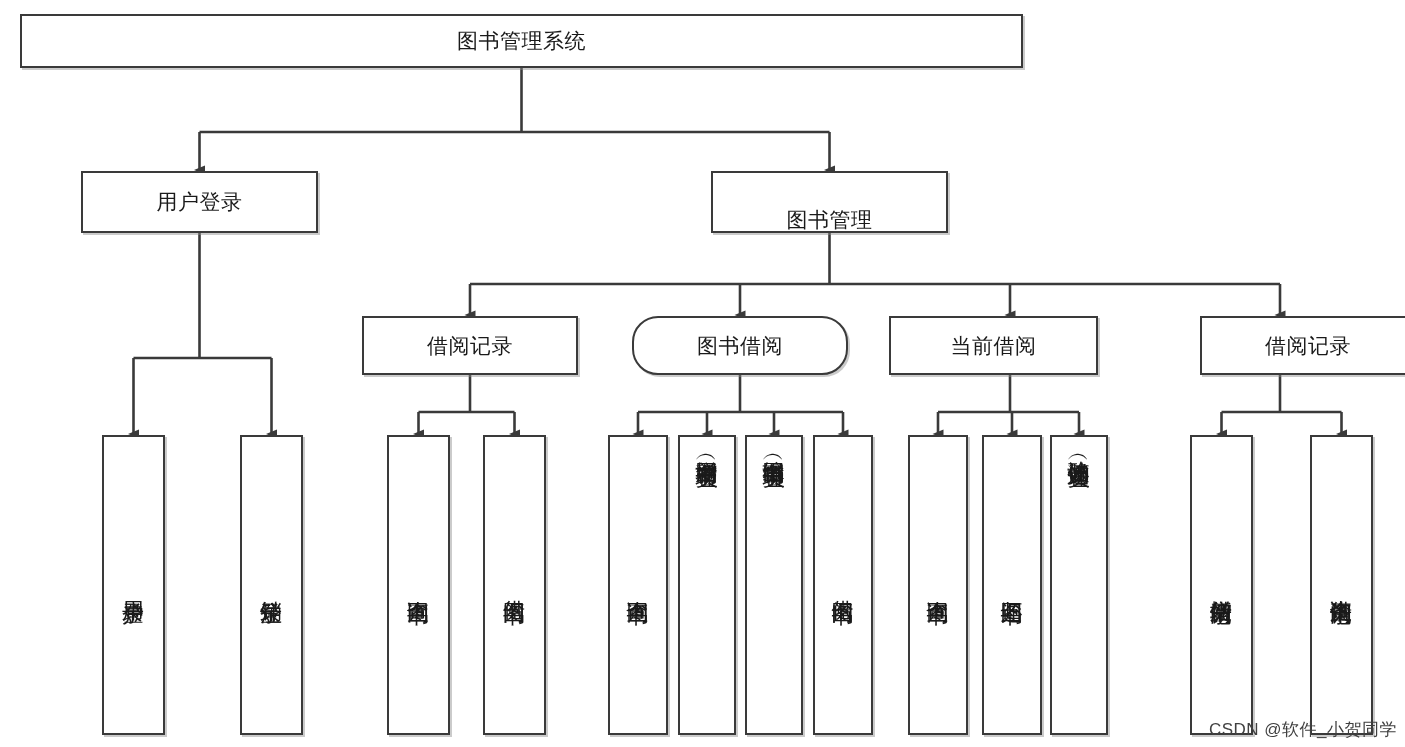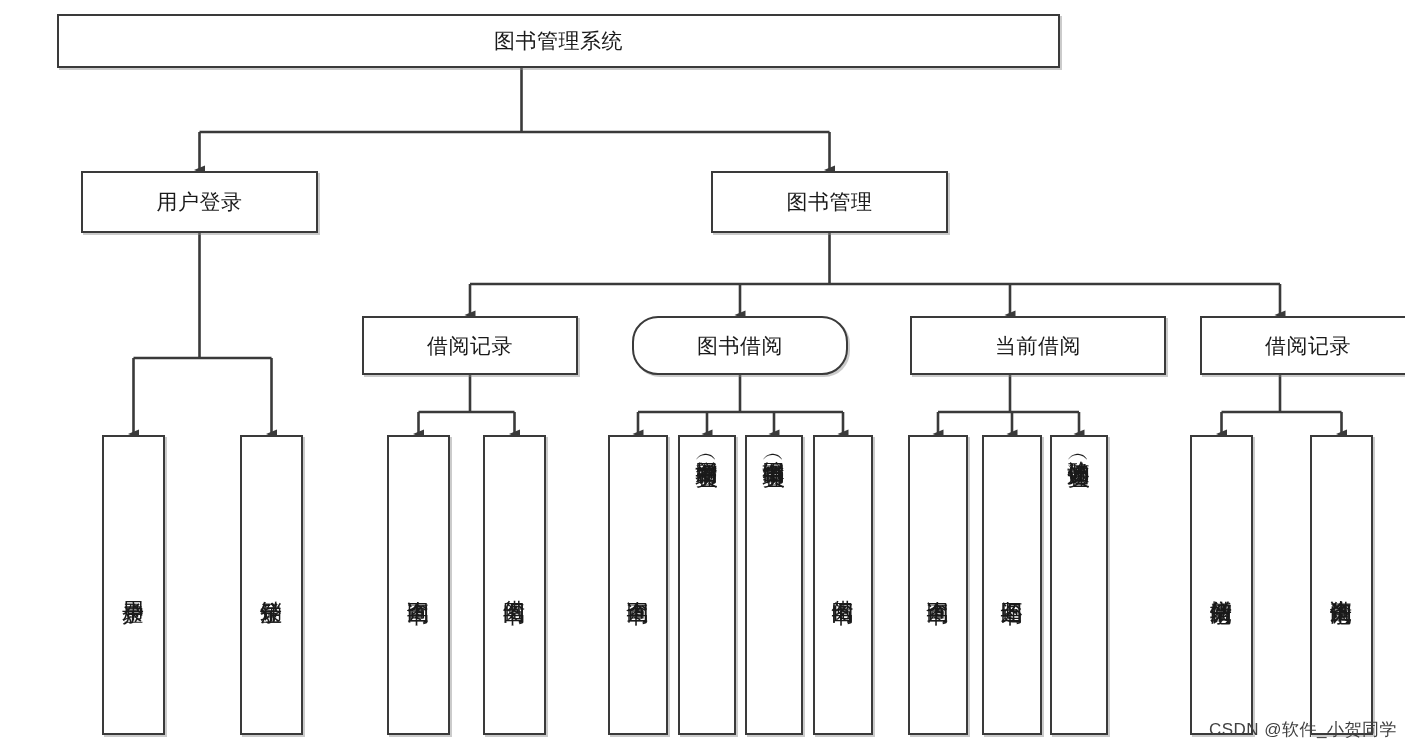--- a/index.html
+++ b/index.html
@@ -111,36 +111,36 @@
         <path d="M1012,412 L1012,434" marker-end="url(#arrow)"></path>
         <path d="M1079,412 L1079,434" marker-end="url(#arrow)"></path>
         <path d="M1280,375 L1280,412"></path>
         <path d="M1221.5,412 L1341.5,412"></path>
         <path d="M1221.5,412 L1221.5,434" marker-end="url(#arrow)"></path>
         <path d="M1341.5,412 L1341.5,434" marker-end="url(#arrow)"></path>
       </g>
   </svg>
 
   <div id="node-layer">
-      <div class="node node-h" style="left: 20px; top: 14px; width: 1003px; height: 54px; margin-left: 37px;">
+      <div class="node node-h" style="left: 20px; top: 14px; width: 1003px; height: 54px;">
         <span class="label">图书管理系统</span>
       </div>
       <div class="node node-h" style="left: 81px; top: 171px; width: 237px; height: 62px;">
         <span class="label">用户登录</span>
       </div>
-      <div class="node node-h" style="left: 711px; top: 171px; width: 237px; height: 62px;">
+      <div class="node node-h" style="left: 711px; top: 171px; width: 237px; height: 62px; align-items: flex-end;">
         <span class="label">图书管理</span>
       </div>
       <div class="node node-h" style="left: 362px; top: 316px; width: 216px; height: 59px;">
         <span class="label">借阅记录</span>
       </div>
       <div class="node node-h" style="left: 632px; top: 316px; width: 216px; height: 59px; border-radius: 26px;">
         <span class="label">图书借阅</span>
       </div>
-      <div class="node node-h" style="left: 910px; top: 316px; width: 256px; height: 59px;">
+      <div class="node node-h" style="left: 889px; top: 316px; width: 209px; height: 59px;">
         <span class="label">当前借阅</span>
       </div>
       <div class="node node-h" style="left: 1200px; top: 316px; width: 216px; height: 59px;">
         <span class="label">借阅记录</span>
       </div>
       <div class="node node-v centerv" style="left: 102px; top: 435px; width: 63px; height: 300px;">
         <span class="label">用户登录</span>
       </div>
       <div class="node node-v centerv" style="left: 240px; top: 435px; width: 63px; height: 300px;">
         <span class="label">注销登录</span>

